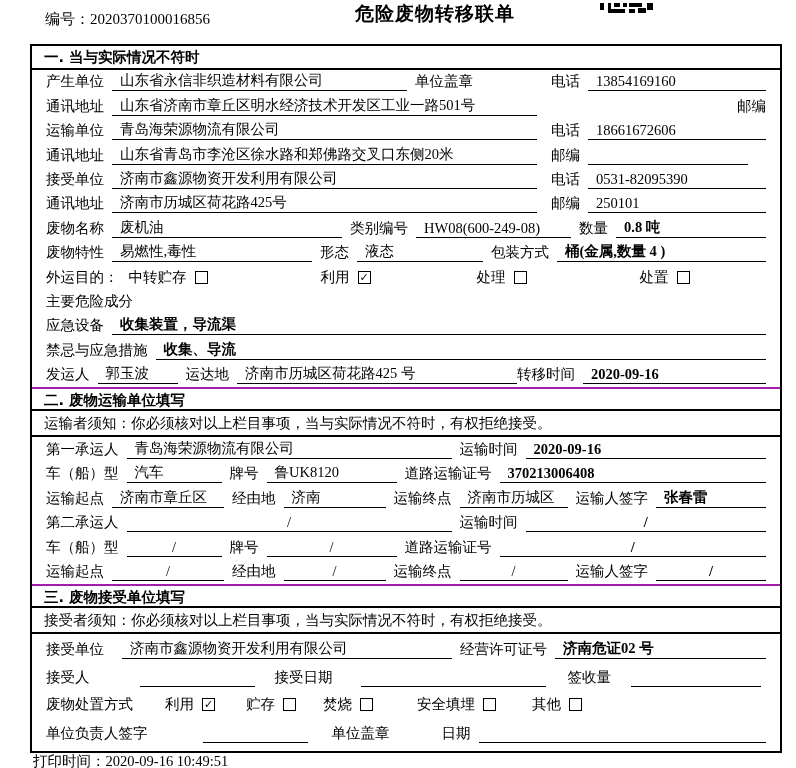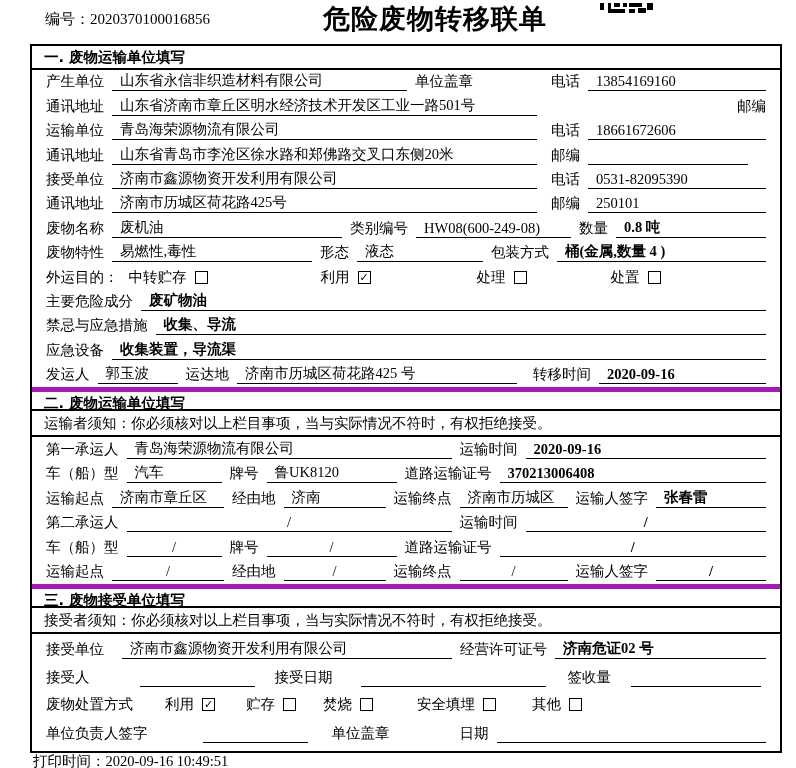--- a/index.html
+++ b/index.html
@@ -6,31 +6,31 @@
   html,body { background:#ffffff; }
   body { width:796px; height:768px; overflow:hidden; }
   .page {
     position:relative; width:796px; height:768px; background:#fff;
     font-family:"Liberation Serif","DejaVu Serif",serif;
     color:#000; font-size:14.5px;
   }
   .serial { position:absolute; left:45px; top:10px; font-size:15px; white-space:nowrap; }
   .doc-title {
     position:absolute; left:135px; top:1px; width:600px; text-align:center;
-    font-size:27px; font-weight:bold; letter-spacing:1px;
+    font-size:19px; font-weight:bold; letter-spacing:1px;
     font-family:"DejaVu Sans","Liberation Sans",sans-serif;
   }
   .qr { position:absolute; left:600px; top:0; }
   .form { position:absolute; left:30px; top:44px; width:752px; height:709px; border:2px solid #000; }
   .sec-h {
     height:24px; line-height:22px; border-bottom:2px solid #000; padding-left:12px;
     font-weight:bold; font-size:14.5px;
     font-family:"DejaVu Sans","Liberation Sans",sans-serif;
   }
-  .sec-h.bt { border-top:5px solid #a21caf; }
+  .sec-h.bt { border-top:2px solid #a21caf; }
   .notice { height:26px; line-height:25px; border-bottom:2px solid #000; padding-left:12px; white-space:nowrap; }
   .row { display:flex; align-items:flex-end; padding:0 14px 3px 14px; white-space:nowrap; }
   .rows-1 .row { height:24.4px; }
   .rows-2 .row { height:24.5px; }
   .rows-3 .row { height:28px; }
   .row.mid { align-items:center; padding-bottom:0; }
   .lbl { white-space:nowrap; }
   .u { border-bottom:1px solid #000; white-space:nowrap; padding:0 2px 0 8px; margin-left:8px; display:block; }
   .u.fill { flex:1 1 auto;font-weight:bold; }
   .u.ctr { text-align:center; padding-left:2px; }
@@ -65,21 +65,21 @@
         <rect x="29" y="0" width="13" height="4"></rect>
         <rect x="29" y="6" width="6" height="4"></rect>
         <rect x="38" y="5" width="8" height="5"></rect>
         <rect x="47" y="0" width="6" height="7"></rect>
       </g>
     </svg>
   </div>
 
   <div class="form">
 
-    <div class="sec-h">一. 废物运输单位填写</div>
+    <div class="sec-h">一. 当与实际情况不符时</div>
     <div class="rows-1">
 
       <div class="row">
         <span class="lbl">产生单位</span>
         <span class="u" style="width:295px">山东省永信非织造材料有限公司</span>
         <span class="lbl ml8">单位盖章</span>
         <span class="gap"></span>
         <span class="lbl">电话</span>
         <span class="u" style="width:178px">13854169160</span>
       </div>
@@ -142,45 +142,44 @@
       </div>
 
       <div class="row mid">
         <span class="lbl">外运目的：</span>
         <span class="lbl" style="margin-left:10px">中转贮存</span>
         <span class="cb"></span>
         <span class="lbl" style="margin-left:113px">利用</span>
         <span class="cb">✓</span>
         <span class="lbl" style="margin-left:106px">处理</span>
         <span class="cb"></span>
-        <span class="lbl" style="margin-left:84px">处置</span>
+        <span class="lbl" style="margin-left:113px">处置</span>
         <span class="cb"></span>
       </div>
 
       <div class="row">
         <span class="lbl">主要危险成分</span>
-        <span class="u fill">废矿物油</span>
+      </div>
+
+      <div class="row">
+        <span class="lbl">应急设备</span>
+        <span class="u fill">收集装置，导流渠</span>
       </div>
 
       <div class="row">
         <span class="lbl">禁忌与应急措施</span>
         <span class="u fill">收集、导流</span>
-      </div>
-
-      <div class="row">
-        <span class="lbl">应急设备</span>
-        <span class="u fill">收集装置，导流渠</span>
       </div>
 
       <div class="row">
         <span class="lbl">发运人</span>
         <span class="u" style="width:80px">郭玉波</span>
         <span class="lbl ml8">运达地</span>
         <span class="u" style="width:280px">济南市历城区荷花路425 号</span>
-        <span class="lbl" style="margin-left:16px">转移时间</span>
+        <span class="lbl" style="">转移时间</span>
         <span class="u fill">2020-09-16</span>
       </div>
     </div>
 
     <div class="sec-h bt">二. 废物运输单位填写</div>
     <div class="notice">运输者须知：你必须核对以上栏目事项，当与实际情况不符时，有权拒绝接受。</div>
     <div class="rows-2">
 
       <div class="row">
         <span class="lbl">第一承运人</span>
@@ -268,21 +267,21 @@
         <span class="lbl" style="margin-left:44px">安全填埋</span>
         <span class="cb"></span>
         <span class="lbl" style="margin-left:36px">其他</span>
         <span class="cb"></span>
       </div>
 
       <div class="row">
         <span class="lbl">单位负责人签字</span>
         <span class="u" style="width:105px;margin-left:55px"></span>
         <span class="lbl" style="margin-left:24px">单位盖章</span>
-        <span class="lbl" style="margin-left:70px">日期</span>
+        <span class="lbl" style="margin-left:52px">日期</span>
         <span class="u fill"></span>
       </div>
     </div>
   </div>
 
   <div class="footer">
     <span>打印时间：</span><span>2020-09-16 10:49:51</span>
   </div>
 
 </div>

